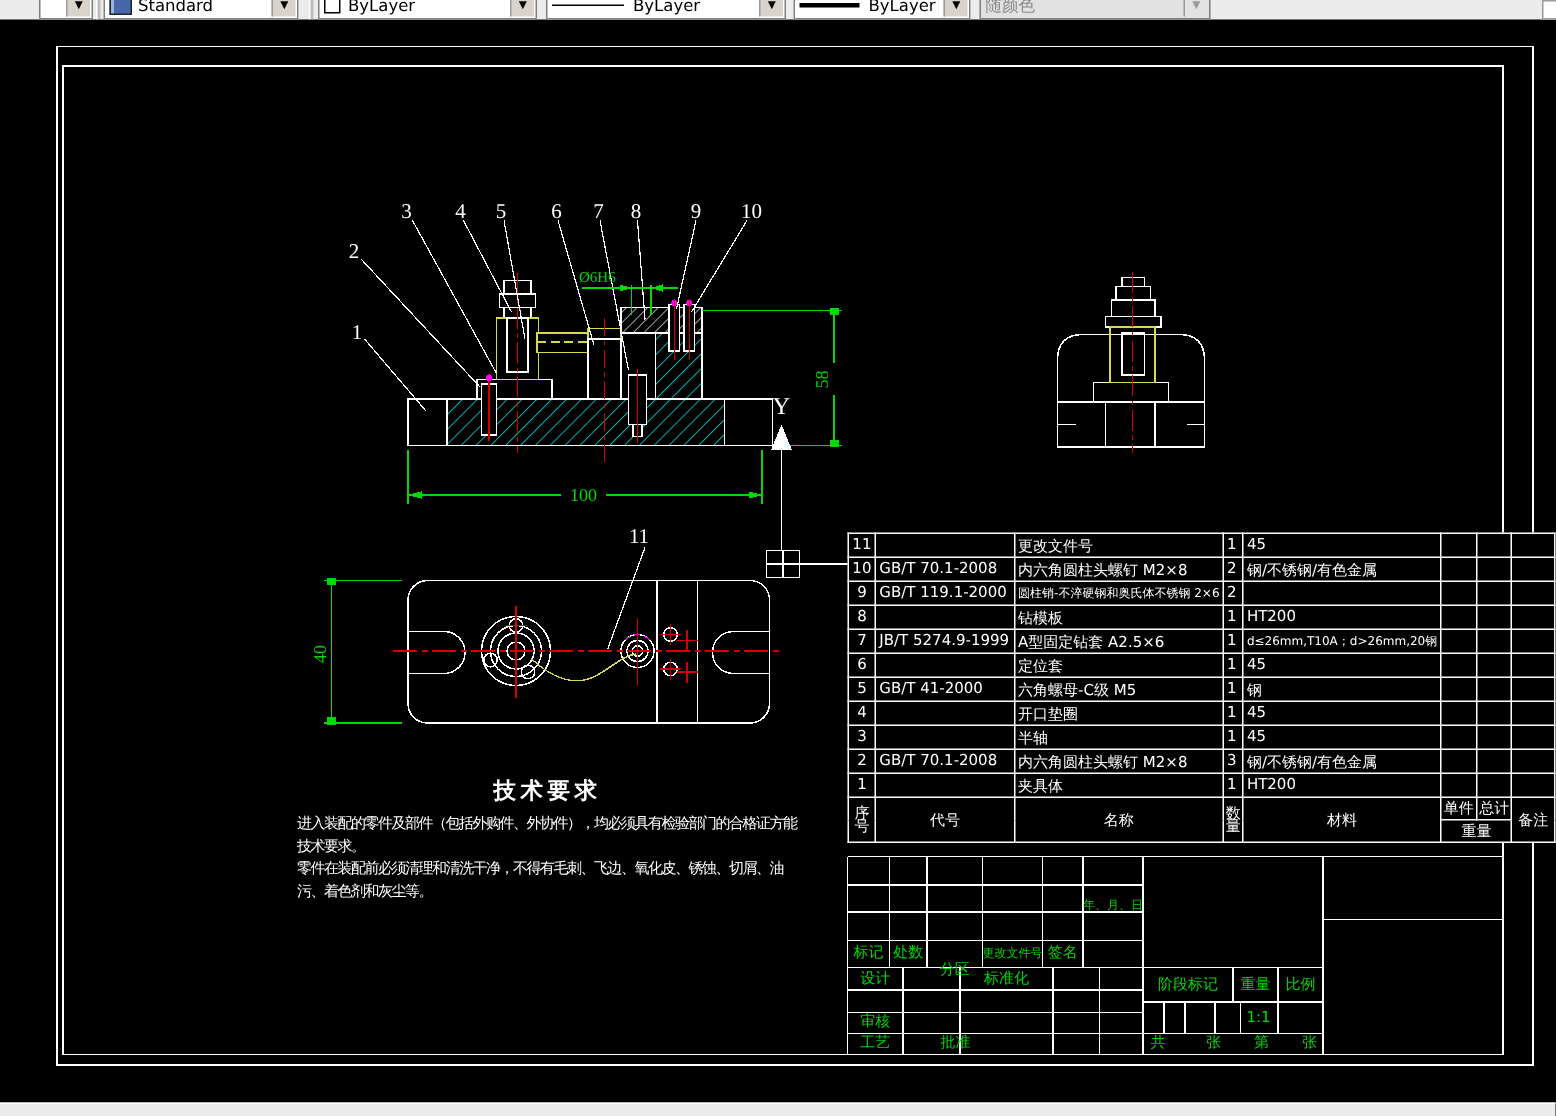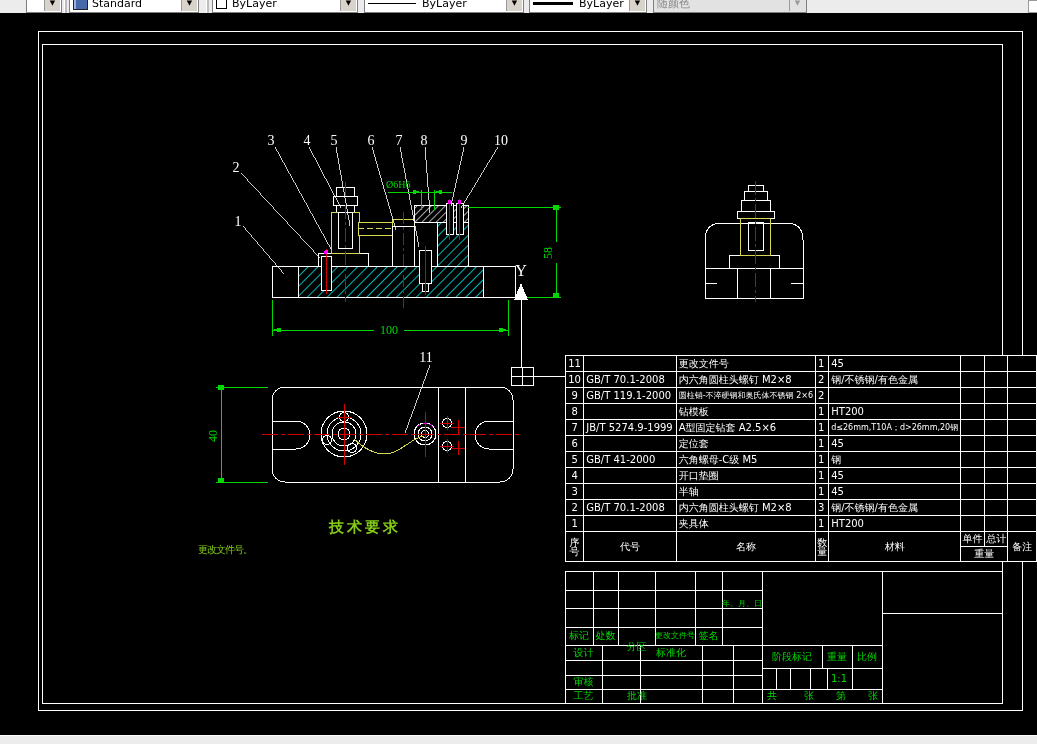--- a/index.html
+++ b/index.html
@@ -17,21 +17,21 @@
   .cicon{display:inline-block;width:13px;height:11px;background:#4668a8;border:1px solid #222;margin-right:4px;
     box-shadow:inset 2px 2px 0 #9db4e0;}
   .cswatch{display:inline-block;width:9px;height:9px;background:#fff;border:1px solid #000;margin-right:5px;}
   .lt-sample{display:inline-block;width:48px;height:1px;background:#000;margin-right:6px;}
   .lw-sample{display:inline-block;width:40px;height:3px;background:#000;margin-right:6px;}
   .mini-white{position:absolute;left:1028px;top:0;width:9px;height:11px;background:#fff;border:1px solid #9a9a9a;z-index:11;}
   .bottomstrip{position:absolute;left:0;top:735px;width:1037px;height:9px;background:#ececec;border-top:1px solid #fff;z-index:10;}
   
   svg#cad{position:absolute;left:0;top:0;z-index:1;}
   
-  .techreq{position:absolute;left:198px;top:518px;width:334px;z-index:5;color:#84cc16;}
+  .techreq{position:absolute;left:198px;top:518px;width:334px;z-index:5;color:#ffffff;}
   .techreq .trtitle{text-align:center;font:bold 15px "DejaVu Sans",sans-serif;letter-spacing:3px;margin-bottom:5px;}
   .techreq .trline{font:10px "DejaVu Sans",sans-serif;letter-spacing:-1px;line-height:15px;white-space:nowrap;}
   
   table.bom{position:absolute;left:565px;top:355px;z-index:5;border-collapse:collapse;table-layout:fixed;
     background:#000;color:#fff;font:10px "DejaVu Sans",sans-serif;}
   table.bom td{border:1px solid #fff;height:15px;padding:0 2px;overflow:hidden;white-space:nowrap;}
   table.bom td:nth-child(1){text-align:center;}
   table.bom tr.hdr td{text-align:center;height:12px;font-size:10px;padding:0 1px;}
   table.bom td.small{font-size:8px;}
   table.bom td.vwrap{white-space:normal;font-size:9px;line-height:9px;padding:0;}
@@ -290,21 +290,24 @@
       <line x1="776" y1="668" x2="776" y2="689"></line>
       <line x1="790" y1="668" x2="790" y2="689"></line>
       <line x1="810" y1="668" x2="810" y2="689"></line>
       <line x1="827" y1="668" x2="827" y2="689"></line>
       <line x1="882" y1="571" x2="882" y2="703"></line>
     </g>
   </svg>
 
   <div class="techreq">
     <div class="trtitle">技术要求</div>
-    <div class="trline">更改文件号。</div>
+    <div class="trline">进入装配的零件及部件（包括外购件、外协件），均必须具有检验部门的合格证方能</div>
+    <div class="trline">技术要求。</div>
+    <div class="trline">零件在装配前必须清理和清洗干净，不得有毛刺、飞边、氧化皮、锈蚀、切屑、油</div>
+    <div class="trline">污、着色剂和灰尘等。</div>
   </div>
 
   <table class="bom">
     <colgroup>
       <col style="width:20px">
         <col style="width:96px">
         <col style="width:112px">
         <col style="width:14px">
       <col style="width:93px">
         <col style="width:26px">

